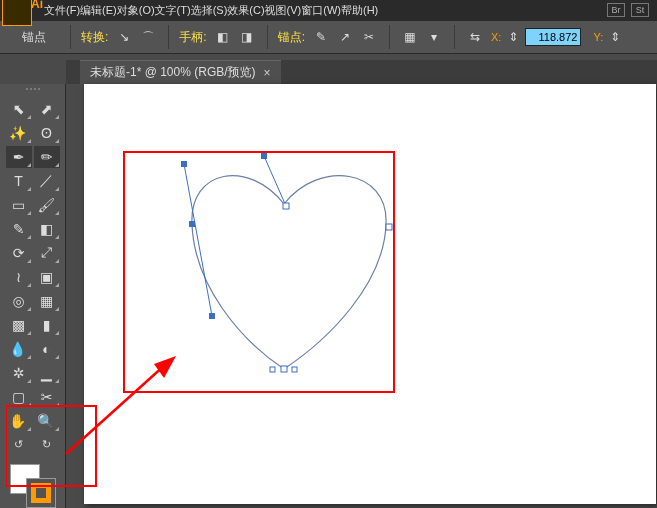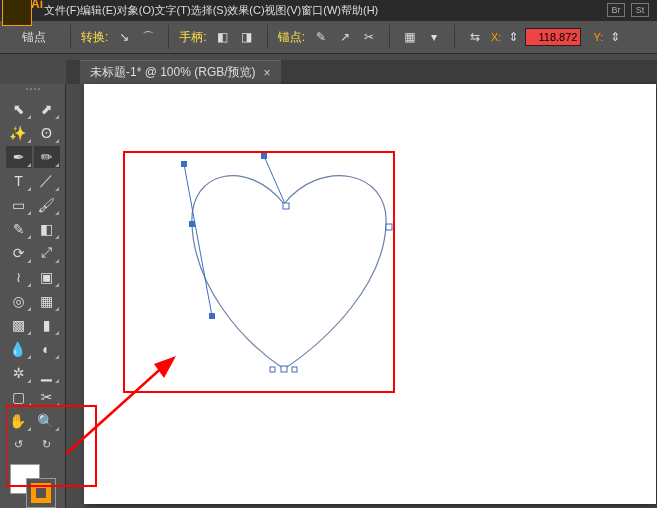--- a/index.html
+++ b/index.html
@@ -9,21 +9,21 @@
   .menu-bar { display: flex; color: #ddd; }
   .menu-item { cursor: default; }
   .end-badges { margin-left: auto; display: flex; gap: 6px; padding-right: 8px; }
   .badge { width: 18px; height: 14px; border: 1px solid #777; color: #aaa; text-align: center; line-height: 12px; font-size: 9px; }
   .control-bar { height: 34px; background: #535353; border-top: 1px solid #2a2a2a; border-bottom: 1px solid #2a2a2a; display: flex; align-items: center; padding: 0 6px; gap: 6px; }
   .ctrl-label { font-size: 12px; color: #fde047; }
   .ctrl-group { display: flex; align-items: center; gap: 4px; }
   .ctrl-icon { width: 20px; height: 20px; display: flex; align-items: center; justify-content: center; color: #ddd; font-size: 12px; }
   .sep { width: 1px; height: 24px; background: #3a3a3a; margin: 0 4px; }
   .coord-label { color: #ff9a00; font-size: 11px; }
-  .coord-input { width: 56px; height: 18px; background: #ef4444; color: #000; border: 1px solid #222; text-align: right; padding-right: 3px; font-size: 11px; }
+  .coord-input { width: 56px; height: 18px; background: #7dd3fc; color: #000; border: 1px solid #222; text-align: right; padding-right: 3px; font-size: 11px; }
   .toolbar { position: absolute; left: 0; top: 84px; width: 66px; bottom: 0; background: #535353; border-right: 1px solid #2a2a2a; padding-top: 4px; display: flex; flex-direction: column; align-items: center; }
   .tool-grip { width: 40px; height: 6px; margin-bottom: 4px; display: flex; justify-content: center; gap: 2px; }
   .tool-grip span { width: 2px; height: 2px; background: #888; border-radius: 50%; }
   .tool-row { display: flex; gap: 2px; margin-bottom: 2px; }
   .tool { width: 26px; height: 22px; display: flex; align-items: center; justify-content: center; color: #ddd; font-size: 14px; cursor: default; position: relative; }
   .tool.sel { background: #3a3a3a; }
   .corner { position: absolute; right: 1px; bottom: 1px; width: 0; height: 0; border-right: 4px solid #aaa; border-top: 4px solid transparent; }
   .swatches { margin-top: 6px; position: relative; width: 46px; height: 46px; }
   .sw-fill { position: absolute; left: 0; top: 0; width: 30px; height: 30px; background: #fff; border: 1px solid #999; }
   .sw-stroke-outer { position: absolute; right: 0; bottom: 0; width: 30px; height: 30px; background: #535353; border: 1px solid #999; display: flex; align-items: center; justify-content: center; }

